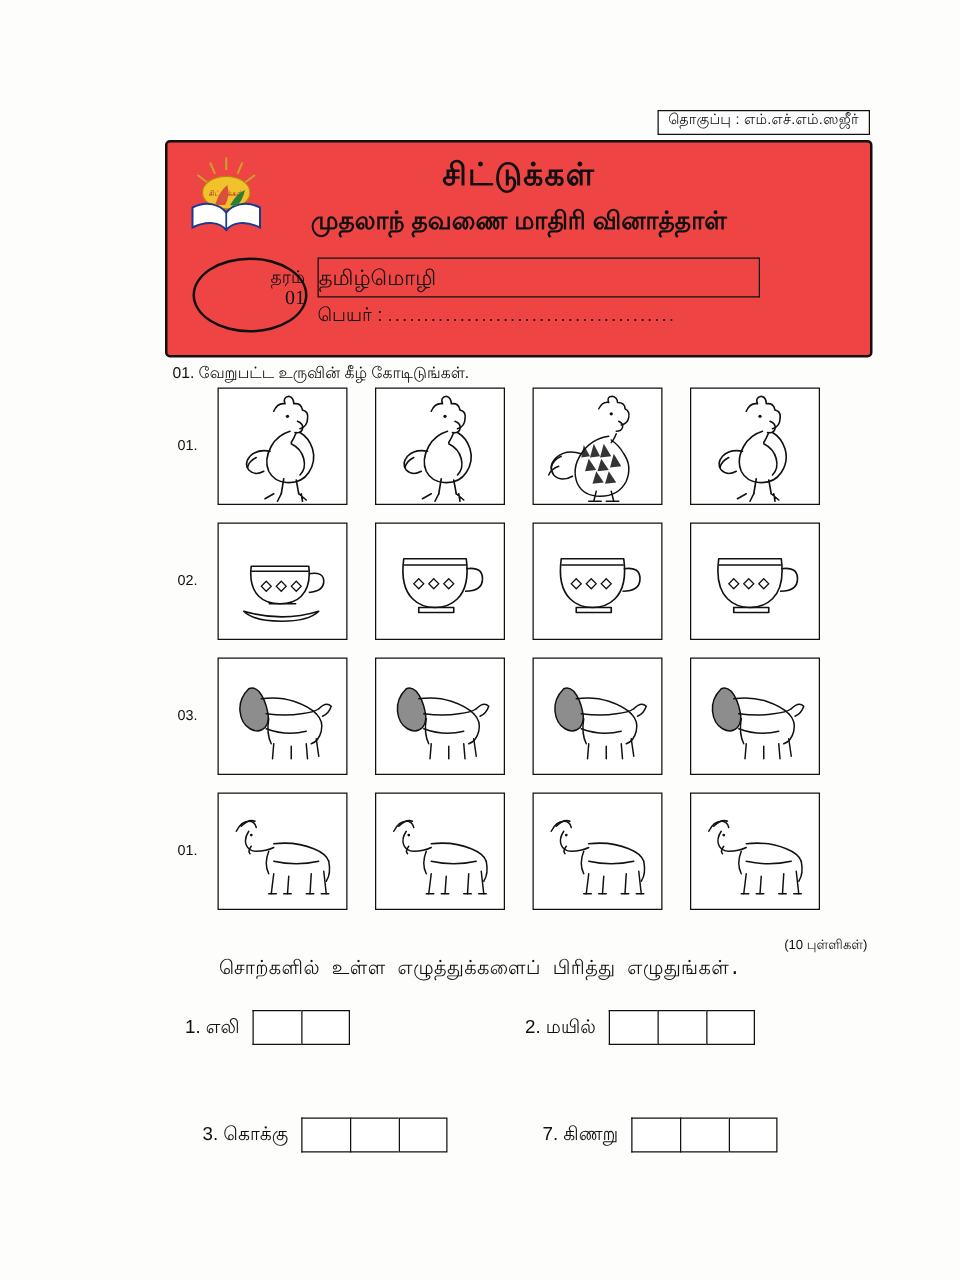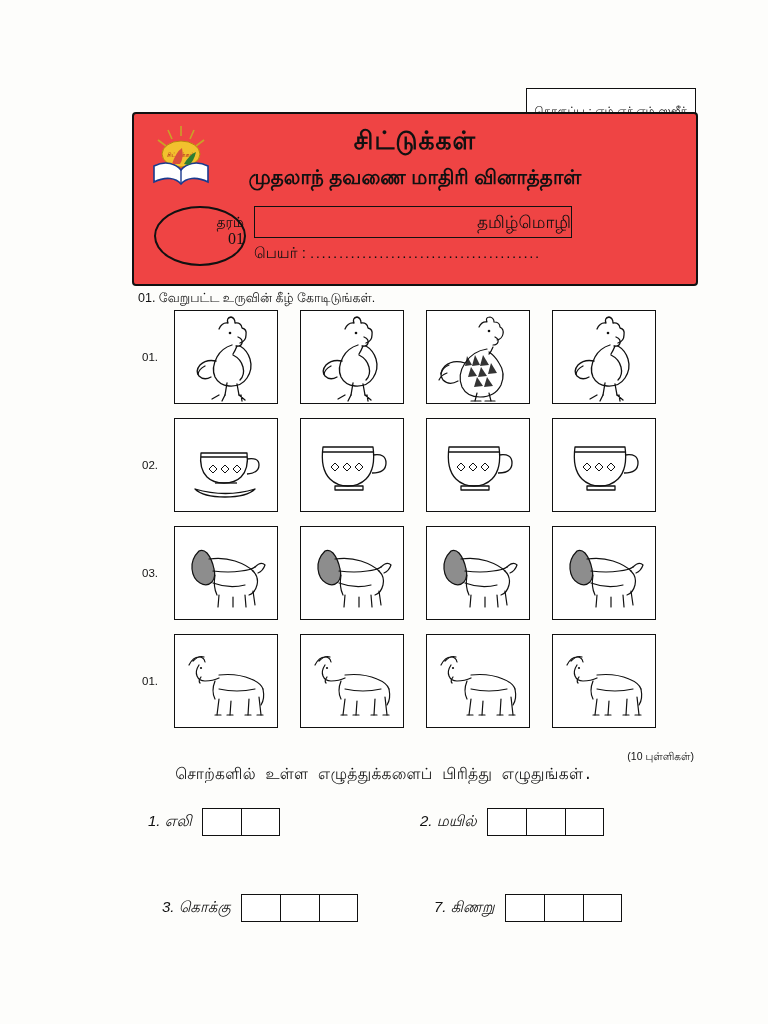--- a/index.html
+++ b/index.html
@@ -22,21 +22,21 @@
     height: 1024px;
     background: #fdfdfb;
   }
 
   
   .compiler-tag {
     position: absolute;
     right: 72px;
     top: 88px;
     border: 1.5px solid #111;
-    padding: 16px 8px 4px 8px;
+    padding: 0 8px 4px 8px;
     font-size: 11.5px;
     letter-spacing: .2px;
     background: #fff;
     white-space: nowrap;
   }
 
   
   .header-box {
     position: absolute;
     left: 132px;
@@ -86,24 +86,24 @@
     box-sizing: border-box;
     font-size: 14px;
     font-family: Liberation Serif, serif;
   }
   .grade-oval .num { font-size: 16px; }
 
   .subject-box {
     position: absolute;
     left: 120px;
     top: 92px;
-    width: 318px;
+    width: 354px;
     height: 32px;
     border: 1.5px solid #111;
-    text-align: right;
+    text-align: left;
     font-size: 17px;
     line-height: 32px;
     box-sizing: border-box;
   }
   .marks-oval {
     position: absolute;
     right: 12px;
     top: 92px;
     width: 84px;
     height: 56px;
@@ -193,21 +193,20 @@
   }
   .word-item {
     display: flex;
     align-items: center;
   }
   .word-item.left { width: 272px; }
   .word-label {
     font-size: 15px;
     margin-right: 10px;
     white-space: nowrap;
-    font-style: italic;
   }
   .boxes {
     display: flex;
   }
   .boxes .bx {
     width: 39px;
     height: 28px;
     border: 1.3px solid #111;
     border-right: none;
     box-sizing: border-box;

